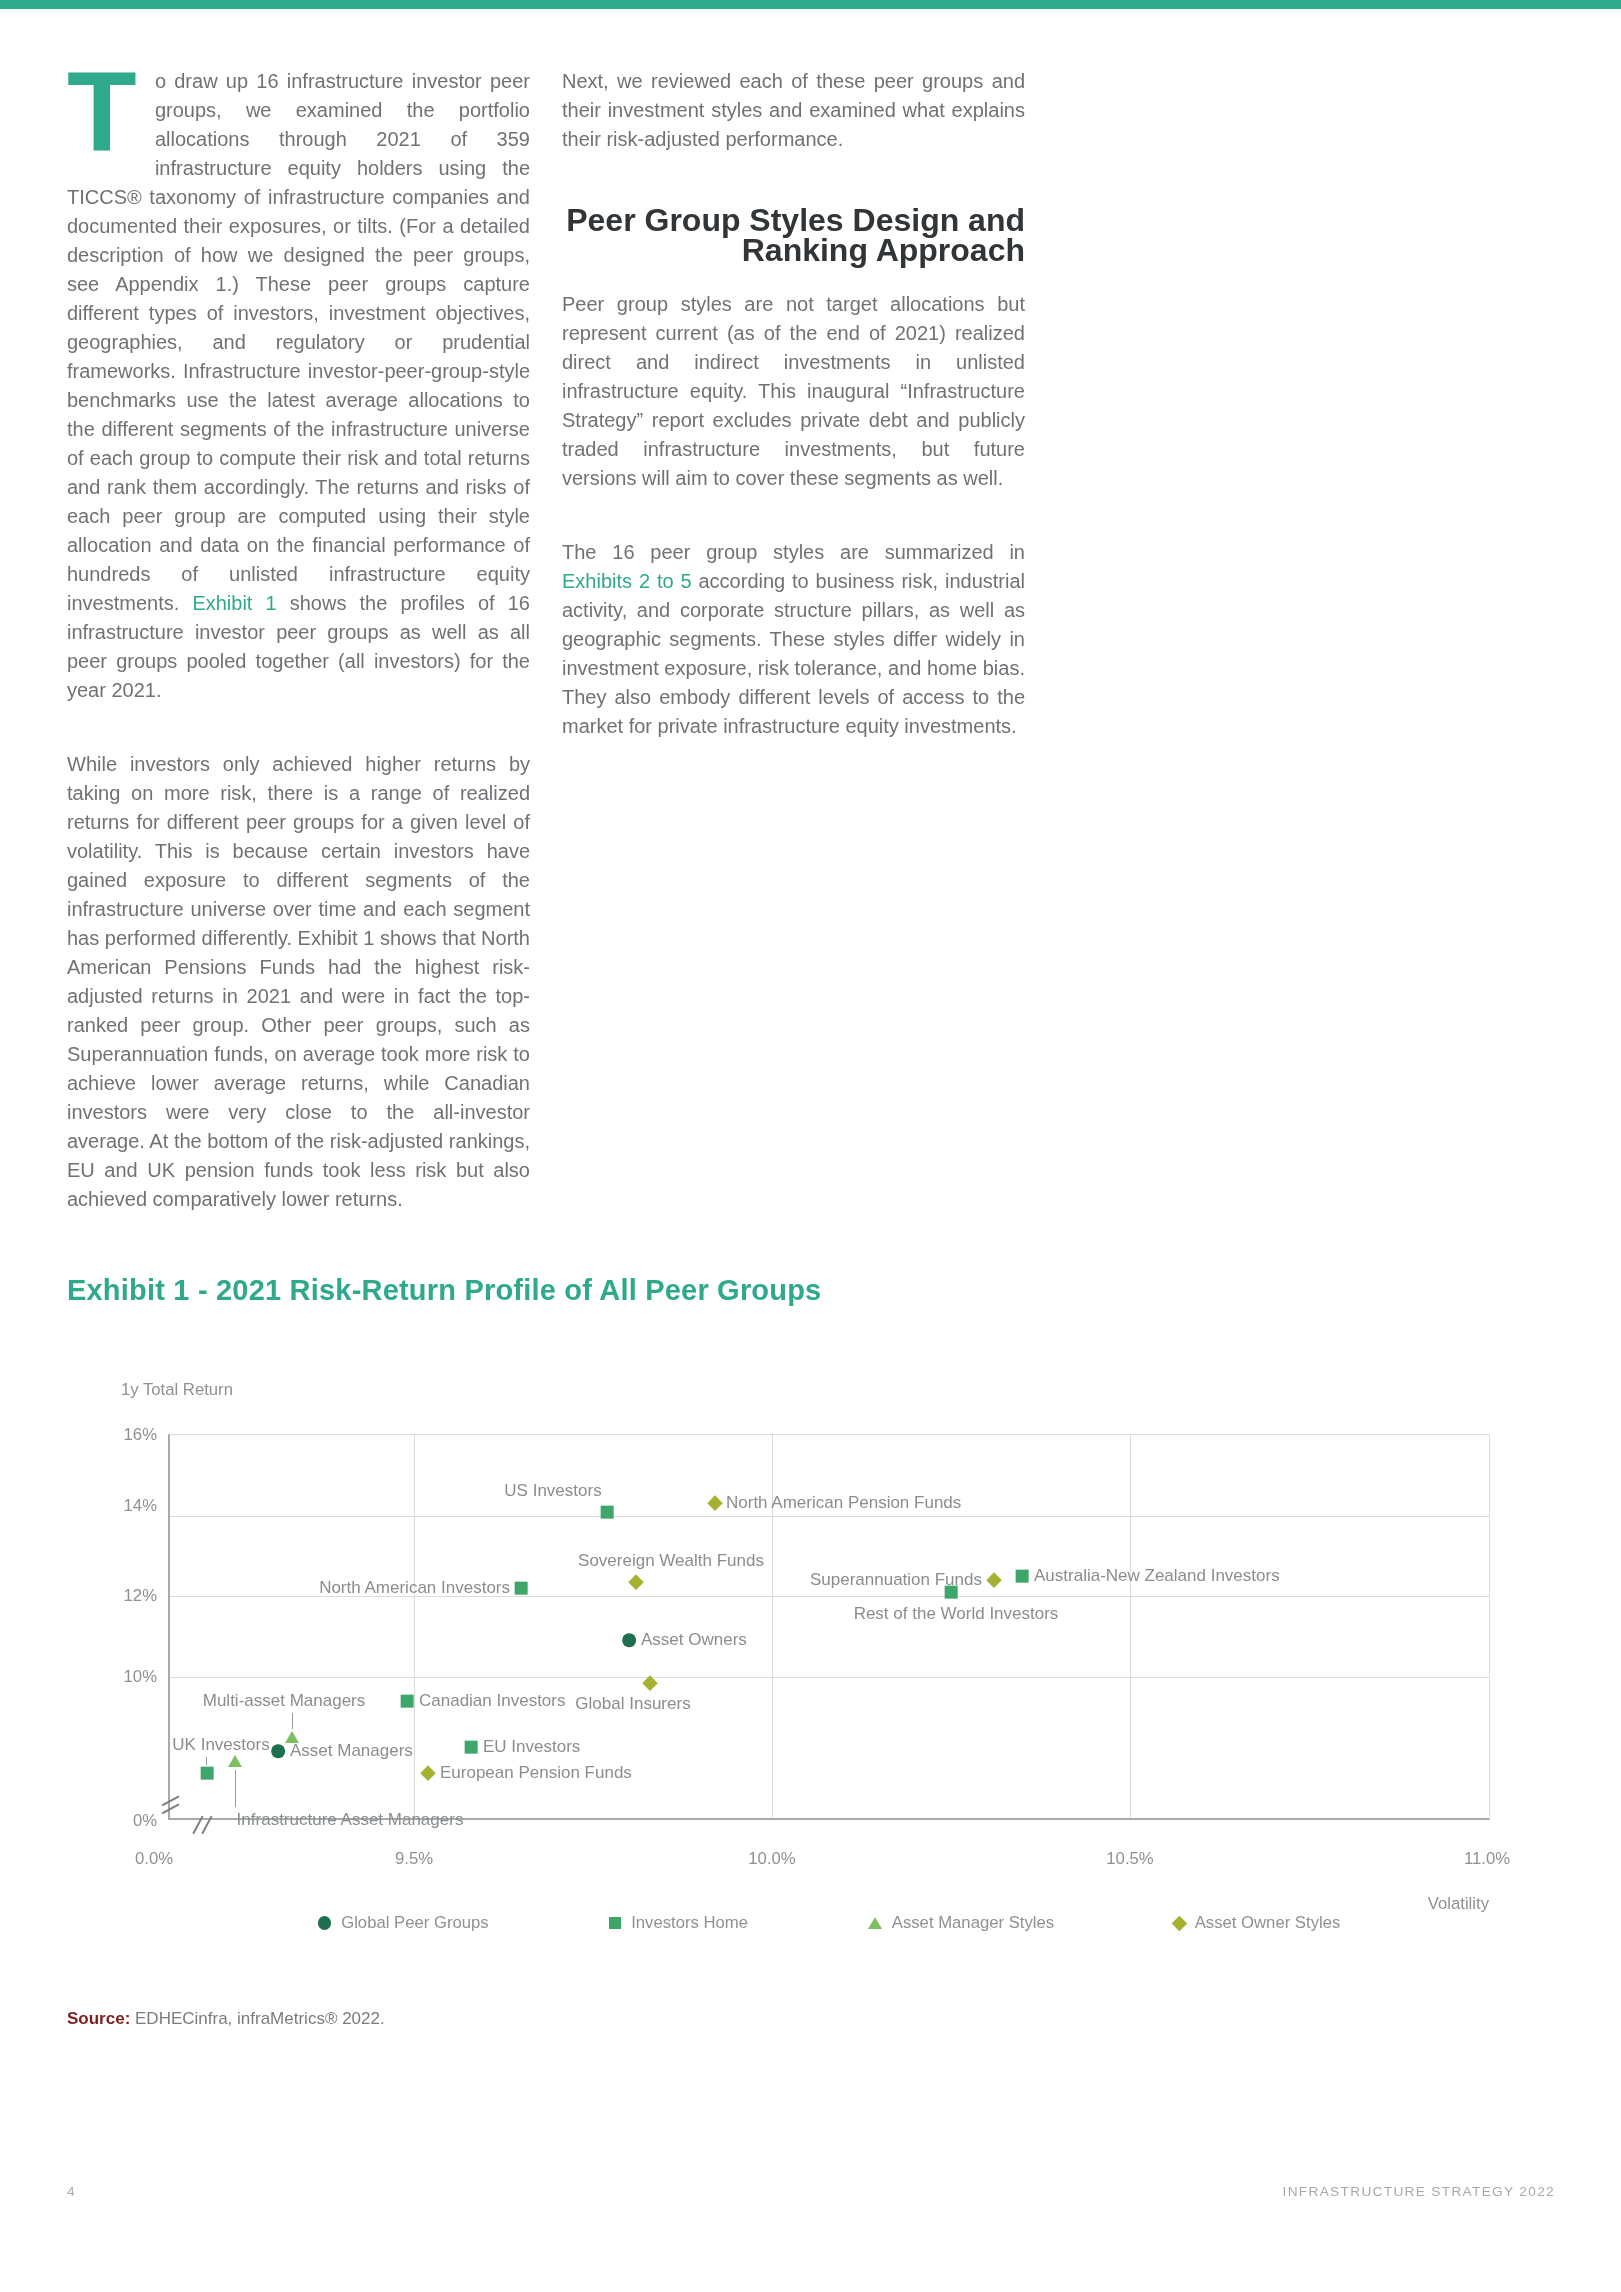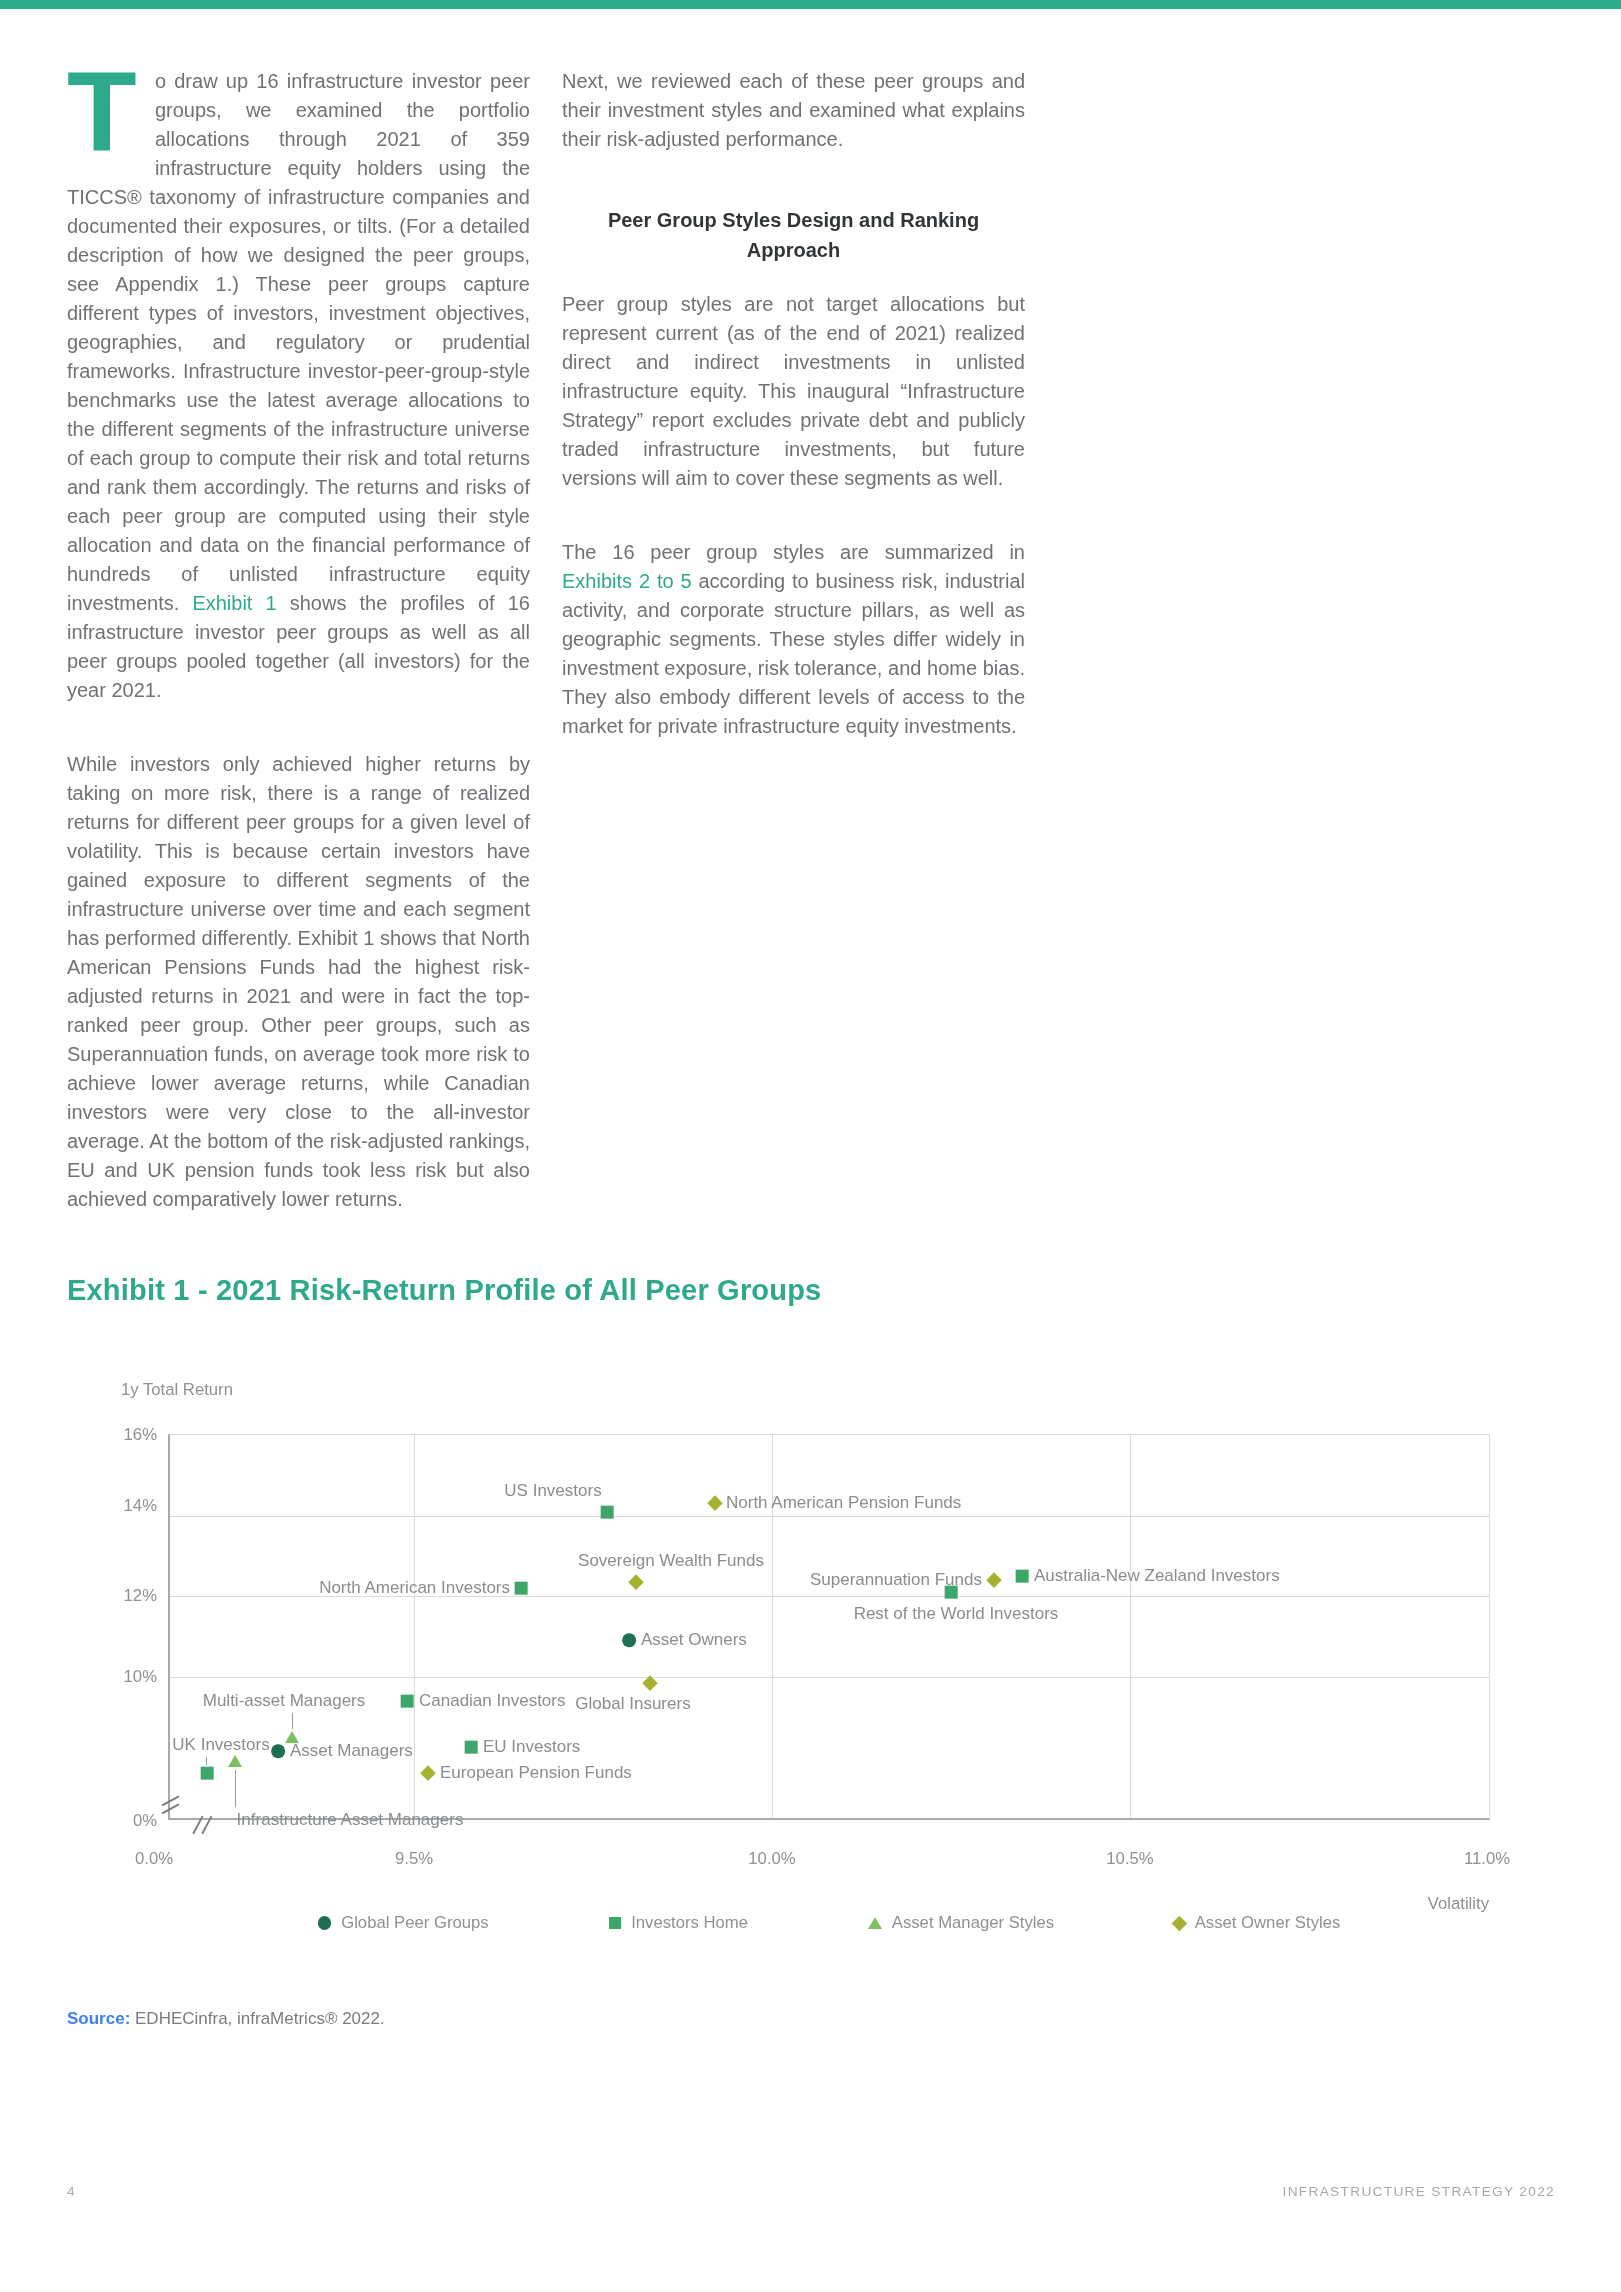--- a/index.html
+++ b/index.html
@@ -20,22 +20,22 @@
 
   
   .columns{position:absolute;left:67px;top:67px;width:958px;display:flex;gap:32px;}
   .col{width:463px;}
   p.body{font-size:20px;line-height:29px;color:var(--body-text);text-align:justify;}
   p.body + p.body{margin-top:45px;}
   .dropcap{float:left;width:82px;height:86px;margin:5.9px 5.9px 0 0;
     font-size:114px;line-height:76px;font-weight:700;color:var(--accent);}
   .link{color:var(--accent);text-decoration:none;cursor:pointer;}
   .col-right .intro{margin-bottom:51px;}
-  h2.section-heading{font-size:20px;line-height:30px;font-weight:700;color:var(--heading-text);
-    margin:0 0 24.5px 0;text-align:center;}
+  h2.section-heading{font-size:32px;line-height:30px;font-weight:700;color:var(--heading-text);
+    margin:0 0 24.5px 0;text-align:right;}
 
   
   h1.exhibit-title{position:absolute;left:67px;top:1274px;font-size:29px;font-weight:600;
     color:var(--accent);letter-spacing:0.2px;}
 
   
   .chart{position:absolute;left:0;top:1370px;width:1621px;height:647px;}
   .chart .ylabel{position:absolute;left:121px;top:9.8px;font-size:16.7px;color:var(--chart-text);}
   .plot{position:absolute;left:168px;top:64px;width:1322px;height:386px;
     border-left:2px solid var(--axis);border-bottom:2px solid var(--axis);
@@ -56,21 +56,21 @@
   .brk{position:absolute;background:#7B7E80;}
   .brk-y{width:18.6px;height:2px;transform:rotate(-28deg);}
   .brk-x{width:2px;height:19.6px;transform:rotate(28deg);}
   .legend{position:absolute;left:168px;top:543px;width:1322px;display:flex;justify-content:center;gap:120px;}
   .legend-item{display:flex;align-items:center;gap:9.8px;font-size:16.7px;color:var(--chart-text);}
   .legend-item .mk{position:static;transform:none;display:inline-block;}
   .legend-item .mk-diamond{transform:rotate(45deg);}
 
   
   .source{position:absolute;left:67px;top:2009px;font-size:17px;color:#797C7E;}
-  .source b{color:#3b82f6;font-weight:700;margin-top:45px;}
+  .source b{color:#7f1d1d;font-weight:700;margin-top:45px;}
   .footer{position:absolute;left:67px;top:2184px;width:1488px;display:flex;
     justify-content:space-between;align-items:baseline;font-size:13.7px;color:var(--footer-text);}
   .footer .right{letter-spacing:1.3px;margin-left:9px;}
 </style>
 </head>
 <body>
 
 <div class="page">
   <div class="topbar"></div>
 

